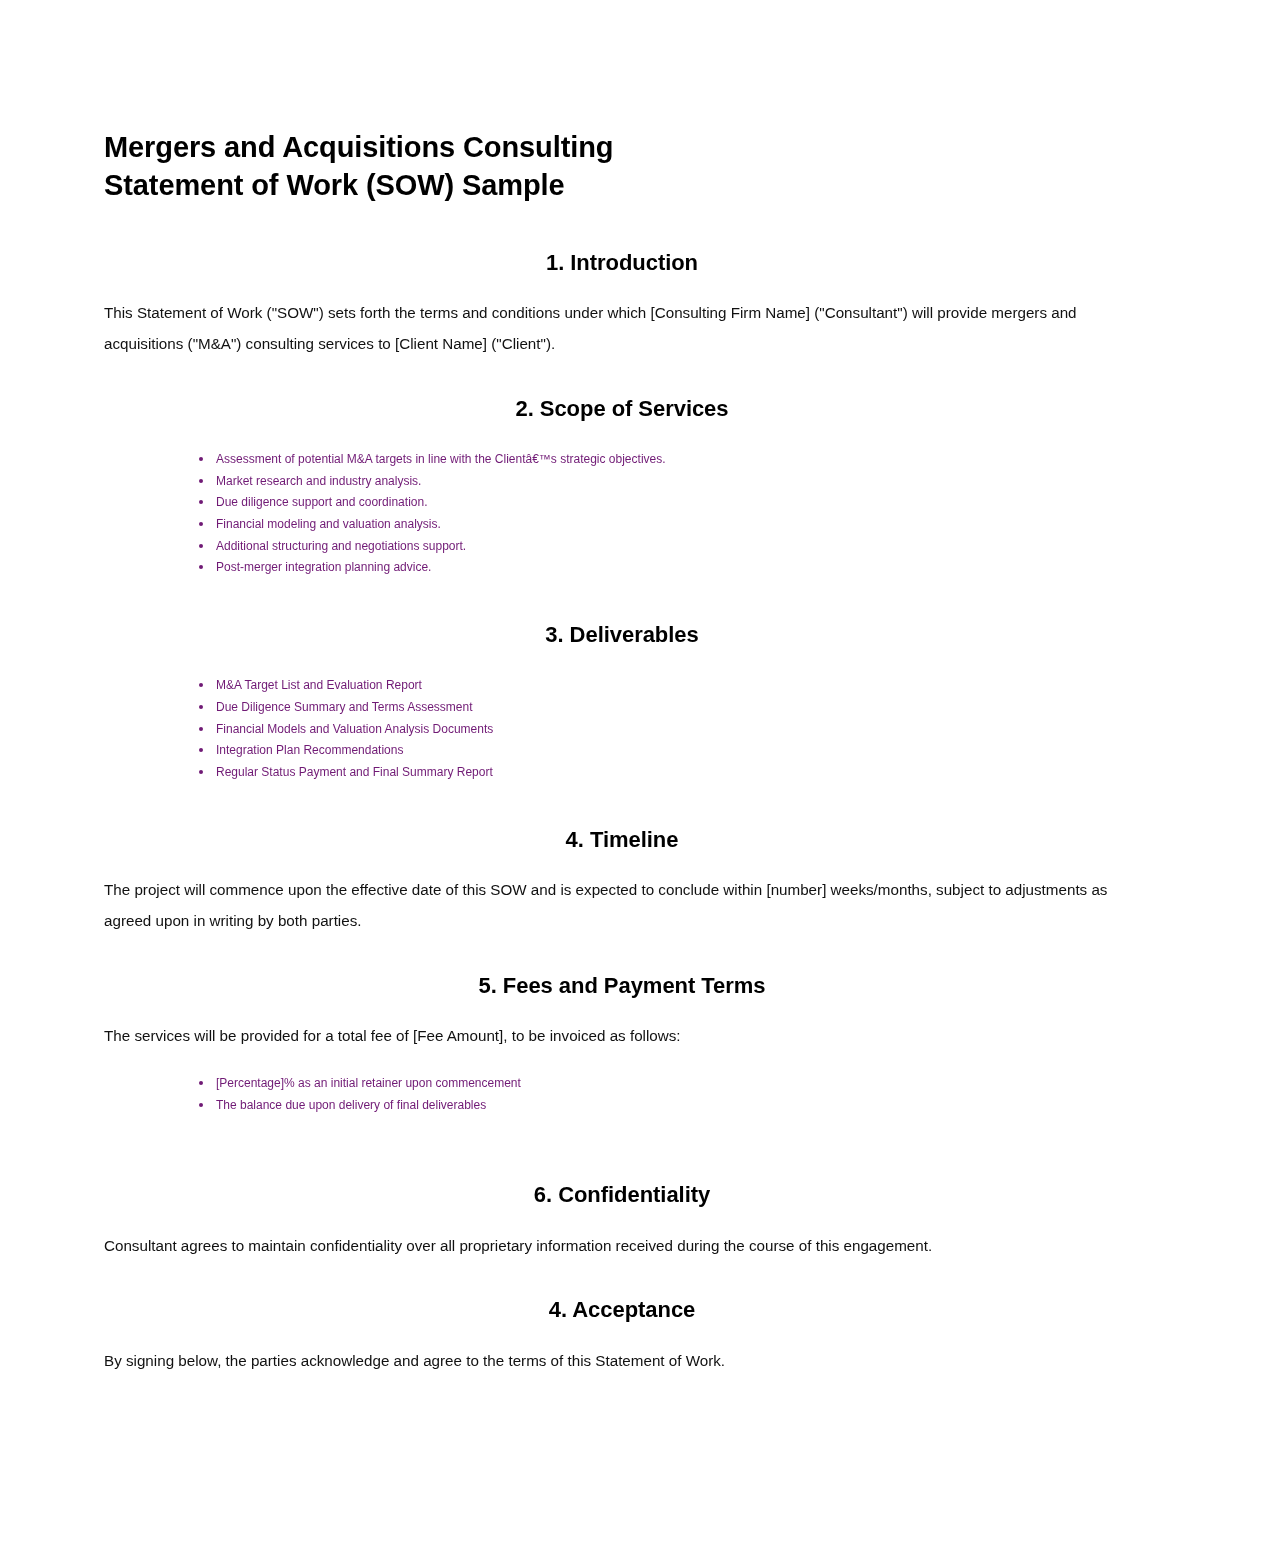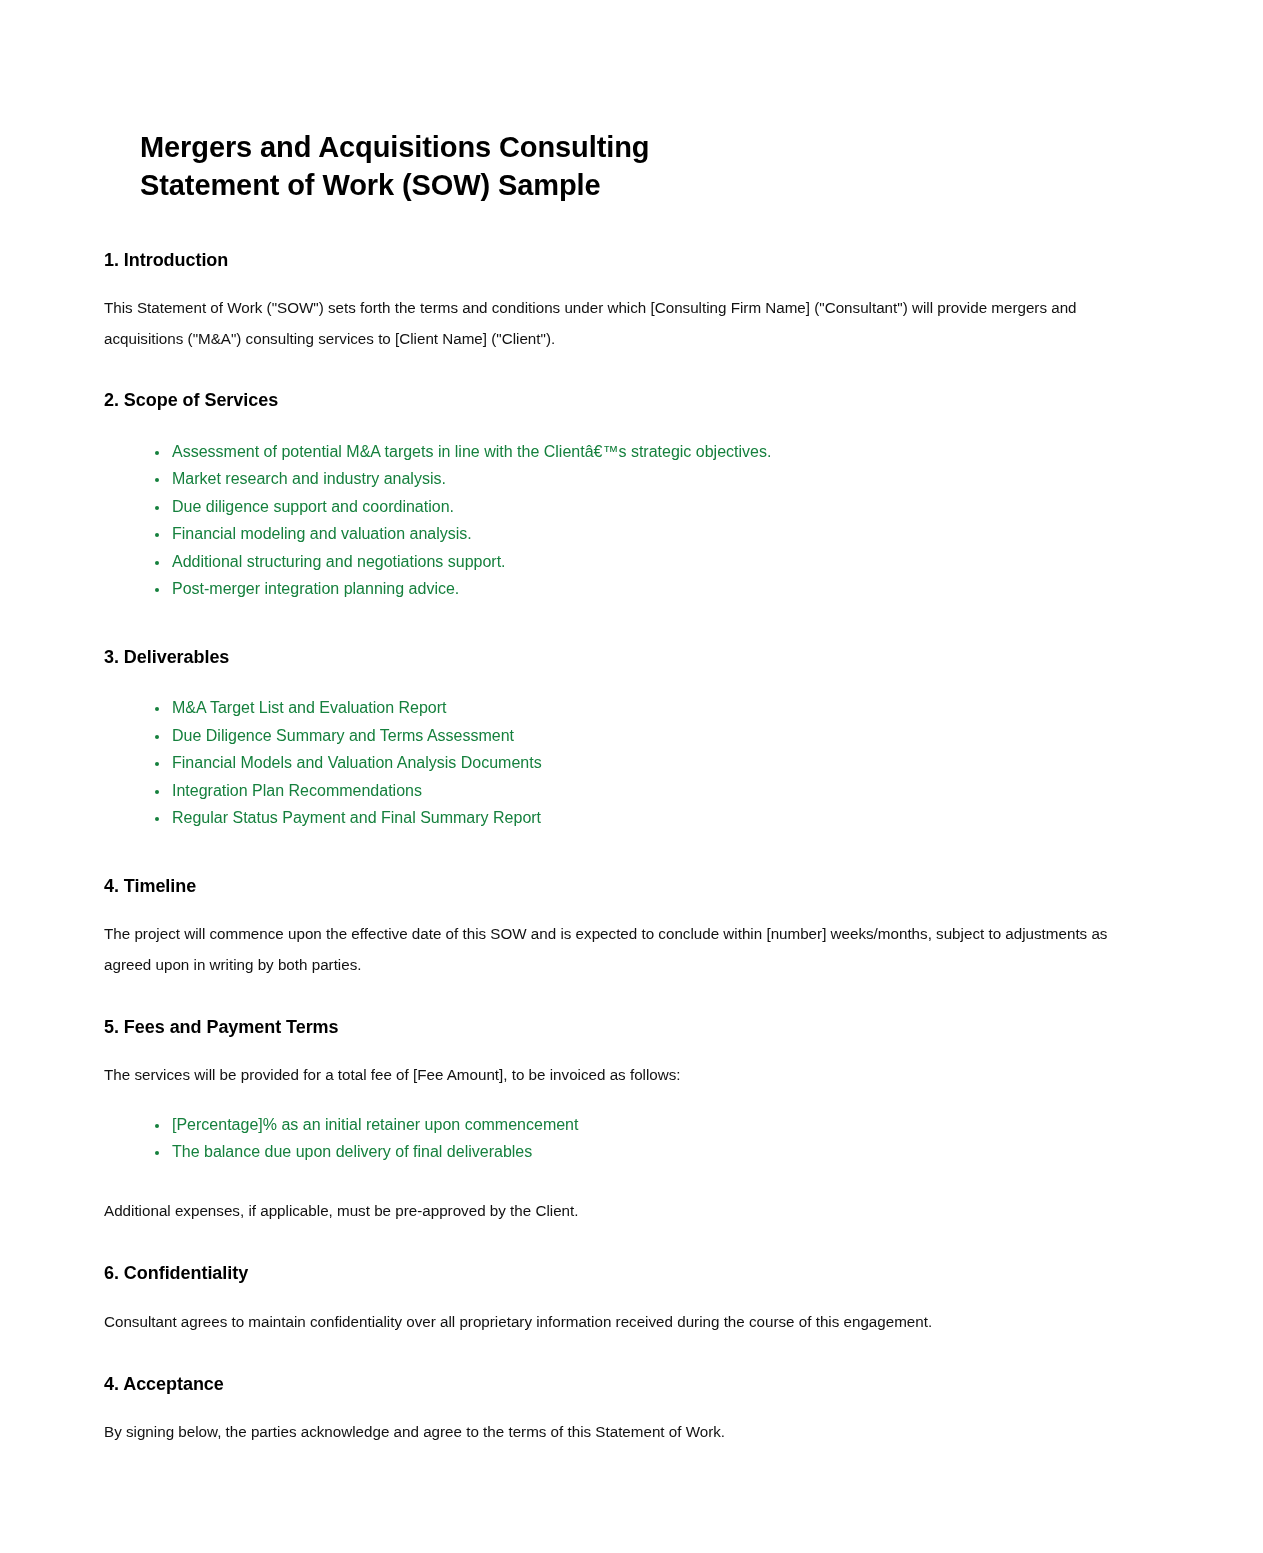--- a/index.html
+++ b/index.html
@@ -25,48 +25,49 @@
   .doc-title {
     font-size: 29px;
     font-weight: bold;
     line-height: 1.32;
     letter-spacing: -0.1px;
     margin: 0 0 0 0;
     color: #000000;
   }
   .doc-title .title-line {
     display: block;
-    margin-left: 36px;
   }
   h2.section-heading {
-    font-size: 18px;
+    font-size: 22px;
     font-weight: bold;
     line-height: 1.3;
     margin: 0;
     color: #000000;
     letter-spacing: -0.05px;
+    text-align: center;
   }
   p.body-text {
     font-size: 15.2px;
     line-height: 2.02;
     margin: 0;
     color: #111111;
     max-width: 1036px;
   }
   ul.bullet-list {
     margin: 0;
     padding: 0 0 0 66px;
     list-style-type: disc;
     max-width: 1000px;
   }
   ul.bullet-list > li {
-    font-size: 16px;
+    font-size: 12px;
     line-height: 1.72;
-    color: #15803d;
+    color: #701a75;
     padding-left: 2px;
+    margin-left: 44px;
   }
   ul.bullet-list > li::marker {
     font-size: 13px;
   }
   
   .gap-title-to-first-heading { height: 44px; }
   .gap-heading-to-body { height: 21px; }
   .gap-heading-to-list { height: 25px; }
   .gap-body-to-heading { height: 35px; }
   .gap-list-to-heading { height: 43px; }
@@ -125,21 +126,20 @@
 
   <h2 class="section-heading">5. Fees and Payment Terms</h2>
   <div class="gap-heading-to-body"></div>
   <p class="body-text">The services will be provided for a total fee of [Fee Amount], to be invoiced as follows:</p>
   <div class="gap-body-to-list"></div>
   <ul class="bullet-list">
     <li>[Percentage]% as an initial retainer upon commencement</li>
     <li>The balance due upon delivery of final deliverables</li>
   </ul>
   <div class="gap-list-to-body"></div>
-  <p class="body-text">Additional expenses, if applicable, must be pre-approved by the Client.</p>
 
   <div class="gap-body-to-body-section"></div>
 
   <h2 class="section-heading">6. Confidentiality</h2>
   <div class="gap-heading-to-body"></div>
   <p class="body-text">Consultant agrees to maintain confidentiality over all proprietary information received during the course of this engagement.</p>
 
   <div class="gap-body-to-heading"></div>
 
   <h2 class="section-heading">4. Acceptance</h2>

